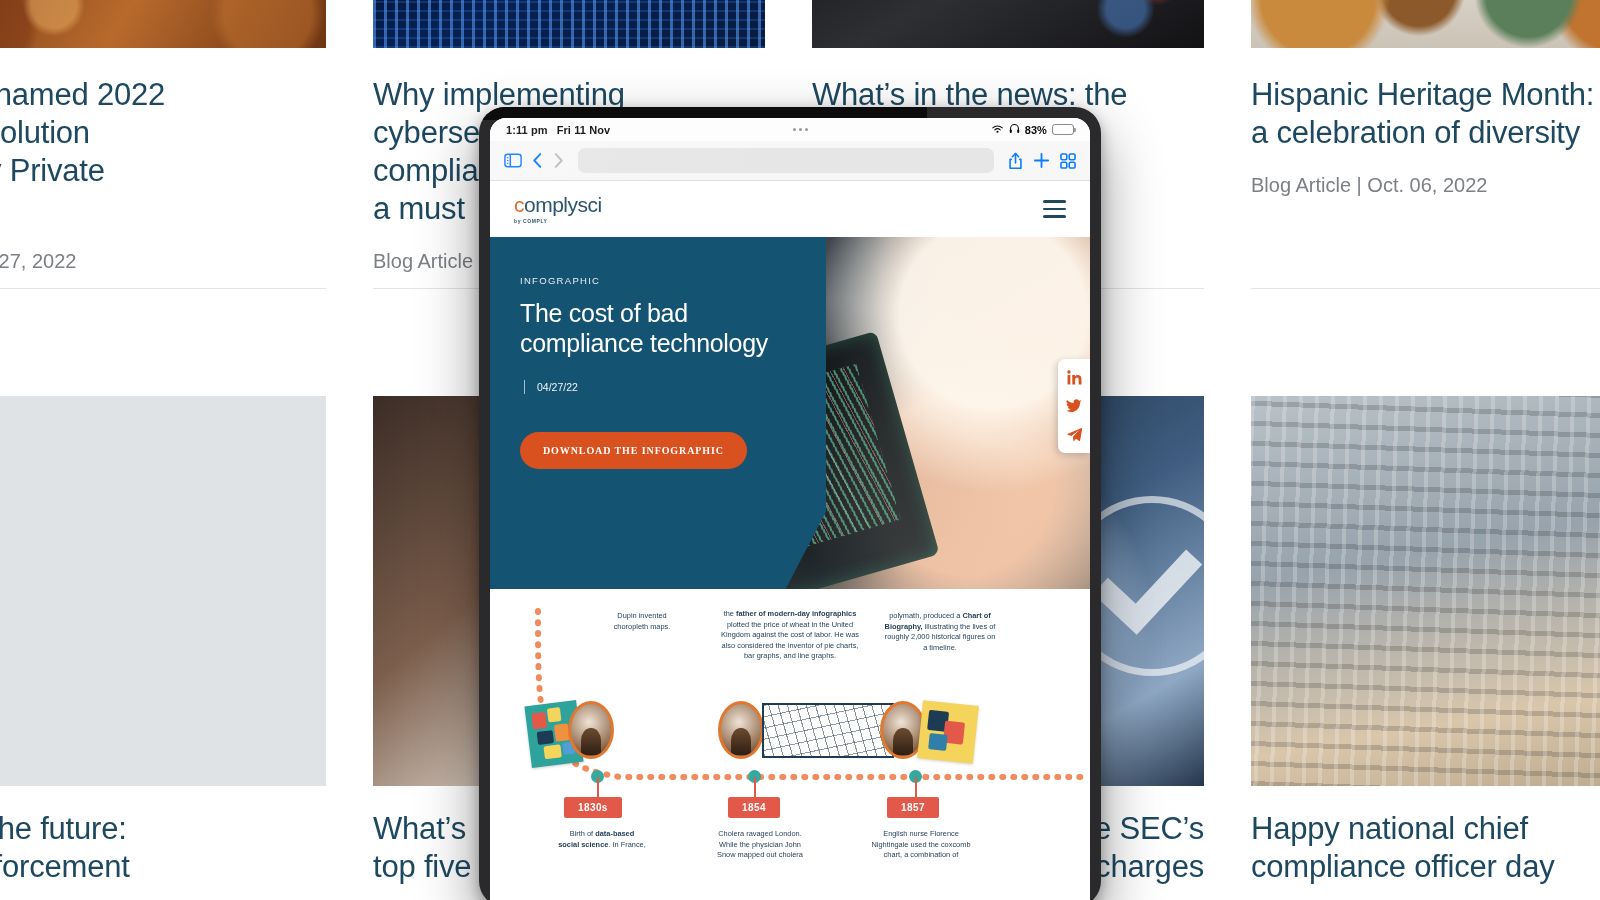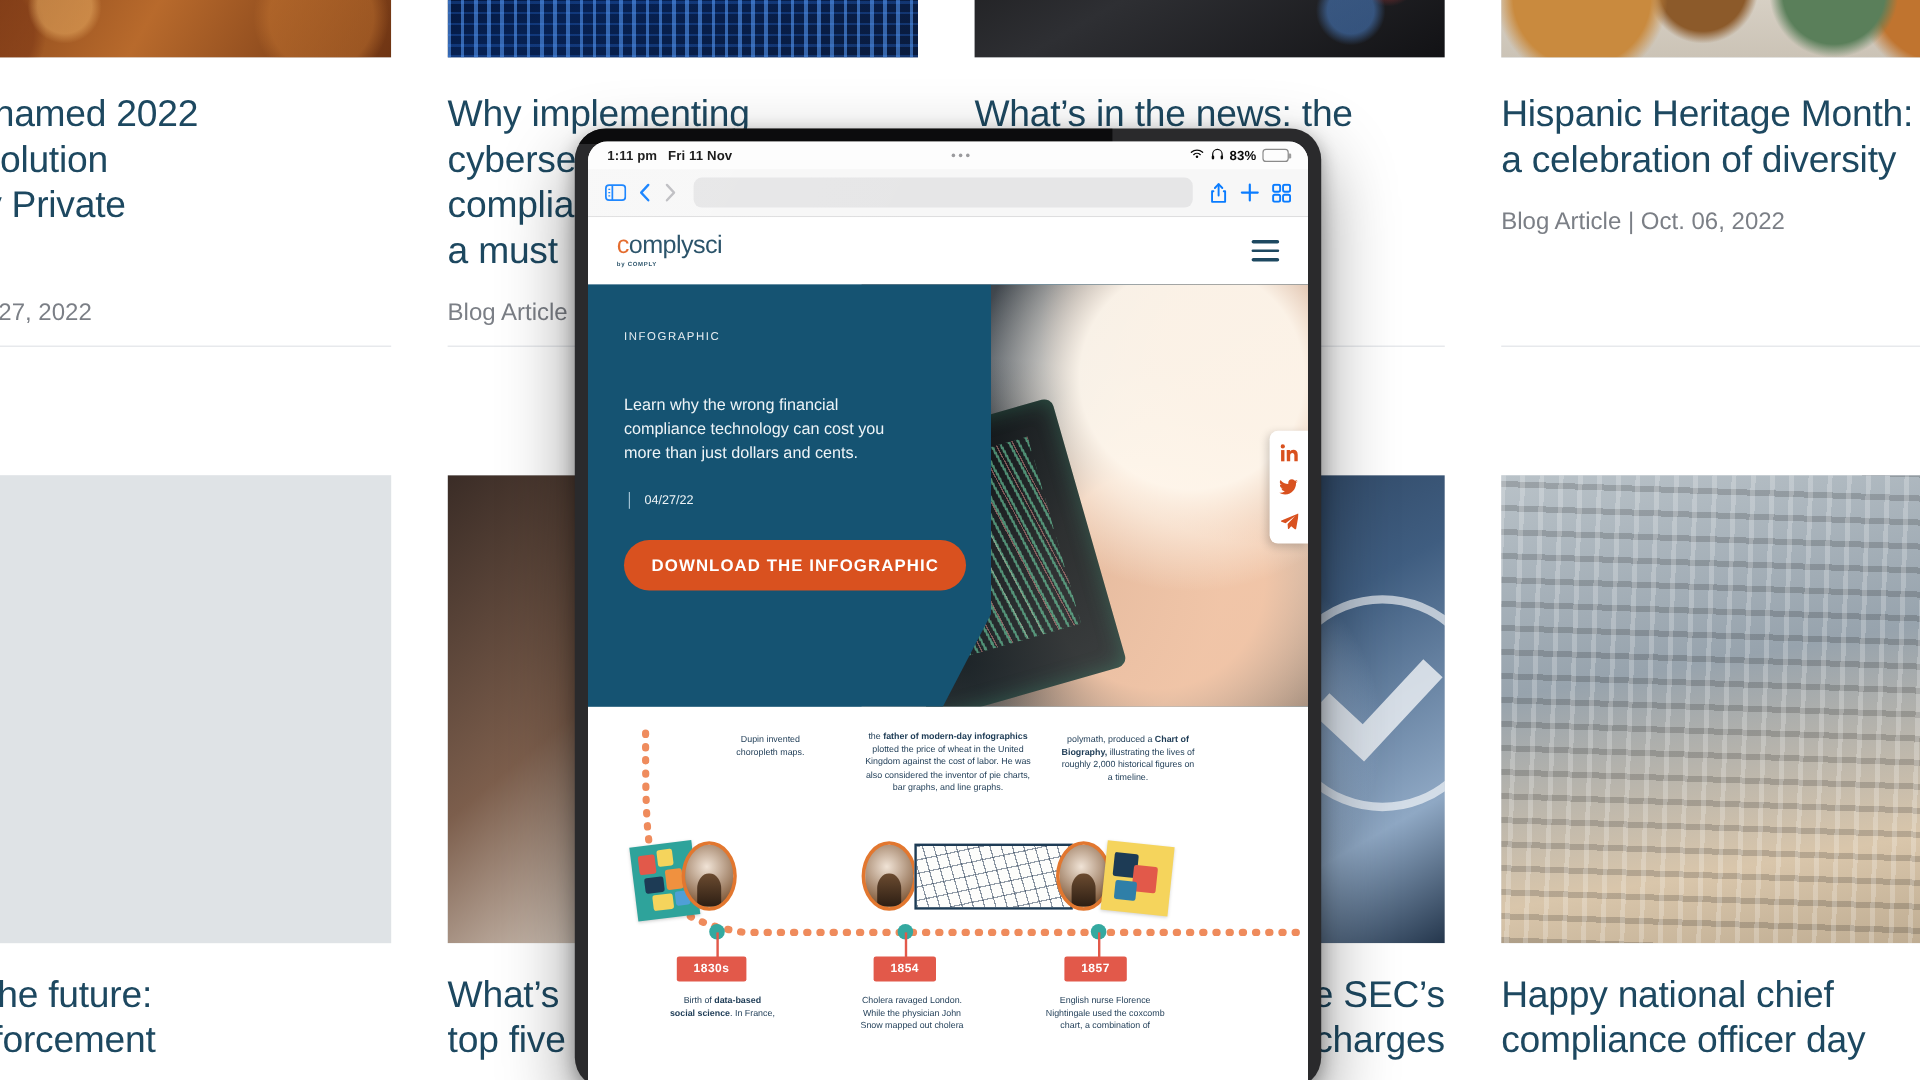--- a/index.html
+++ b/index.html
@@ -222,24 +222,24 @@
   }
   .hero-desc {
     color: #eef4f7; font-size: 13.5px; line-height: 20px; margin-top: 42px;
     width: 93%; white-space: pre-line;
   }
   .hero-date {
     color: #eef4f7; font-size: 10.5px; margin-top: 22px; padding-left: 12px;
     border-left: 1.6px solid #9fc0d2; line-height: 14px; margin-left: 4px;
   }
   .cta {
-    display: inline-block; margin-top: 26px;
+    display: inline-block; margin-top: 38px;
     background: #d9511f; color: #fff;
-    font-size: 14px; letter-spacing: .9px; font-weight: 700;
-    padding: 13px 23px; border-radius: 30px; border: none; cursor: pointer;
+    font-size: 10px; letter-spacing: .9px; font-weight: 700;
+    padding: 13px 23px; border-radius: 30px; border: none; cursor: pointer; font-family: Liberation Serif, serif;
   }
   
   .social-rail {
     position: absolute; right: 0; top: 122px; z-index: 6;
     background: #fff; border-radius: 7px 0 0 7px;
     padding: 11px 8px; display: flex; flex-direction: column; gap: 14px;
     box-shadow: -2px 2px 7px rgba(0,0,0,.18);
   }
   .social-rail a { color: #d9511f; display:flex; align-items:center; justify-content:center; }
 
@@ -475,21 +475,21 @@
             <i></i>
             <i></i>
           </div>
       </div>
 
       <div class="hero">
         <div class="hero-photo"></div>
         <div class="hero-panel"></div>
         <div class="hero-inner">
           <div class="eyebrow">INFOGRAPHIC</div>
-          <div class="hero-desc">Learn why the wrong financial<br>compliance technology can cost you<br>more than just dollars and cents.</div>
+          <div class="hero-title">The cost of bad<br>compliance technology</div>
           <div class="hero-date">04/27/22</div>
           <button class="cta">DOWNLOAD THE INFOGRAPHIC</button>
         </div>
 
         <div class="social-rail">
           <a>
             <svg width="15" height="15" viewBox="0 0 16 16">
                 <rect x="0.6" y="5.4" width="3" height="10" fill="#d9511f"></rect>
                 <circle cx="2.1" cy="2.2" r="1.9" fill="#d9511f"></circle>
                 <path d="M5.6 5.4h2.9v1.4c.5-.9 1.6-1.6 3-1.6 2.4 0 3.9 1.4 3.9 4.3v5.9h-3v-5.3c0-1.4-.6-2.2-1.8-2.2-1.1 0-1.9.8-1.9 2.2v5.3h-3z" fill="#d9511f"></path>

